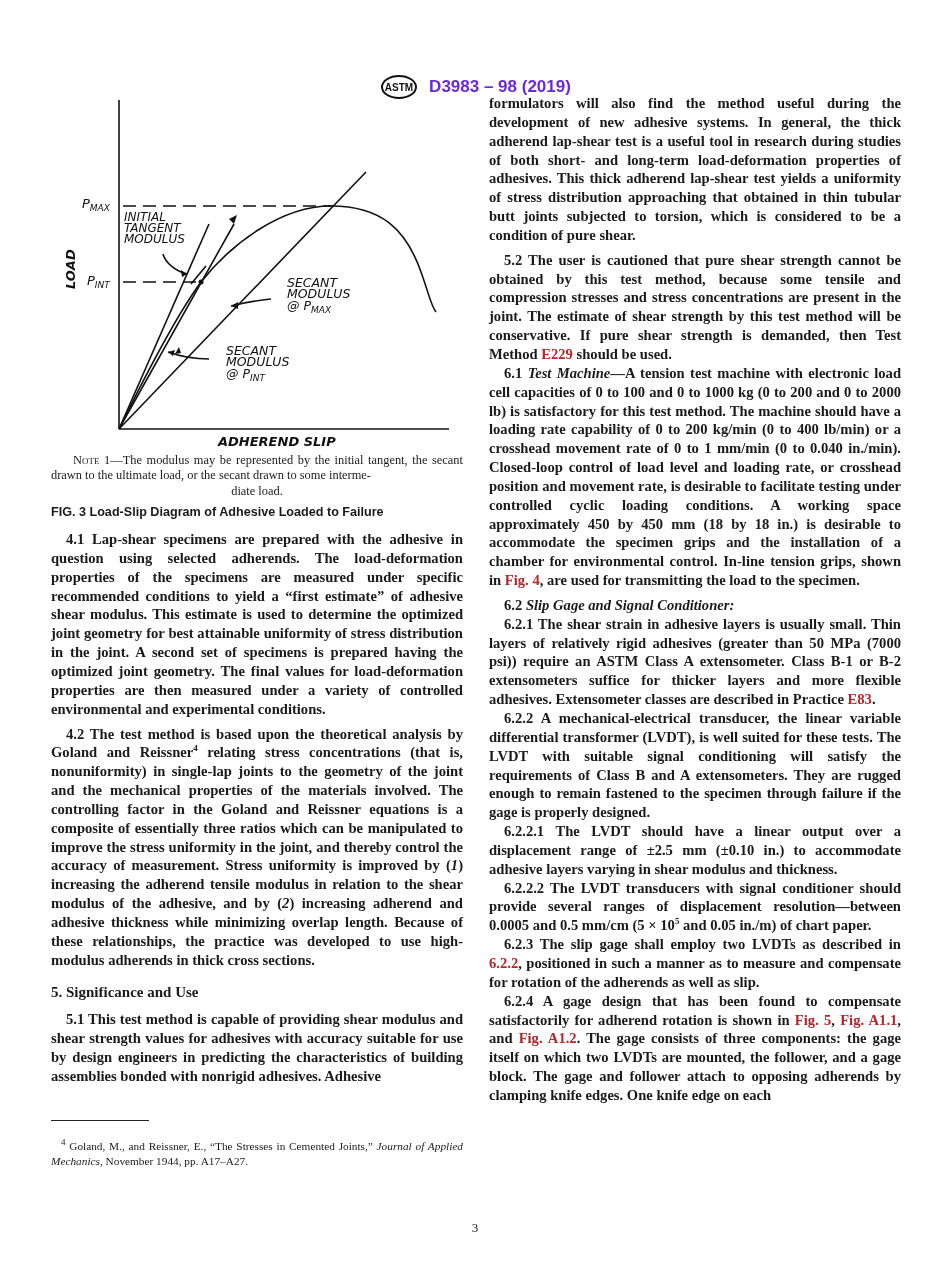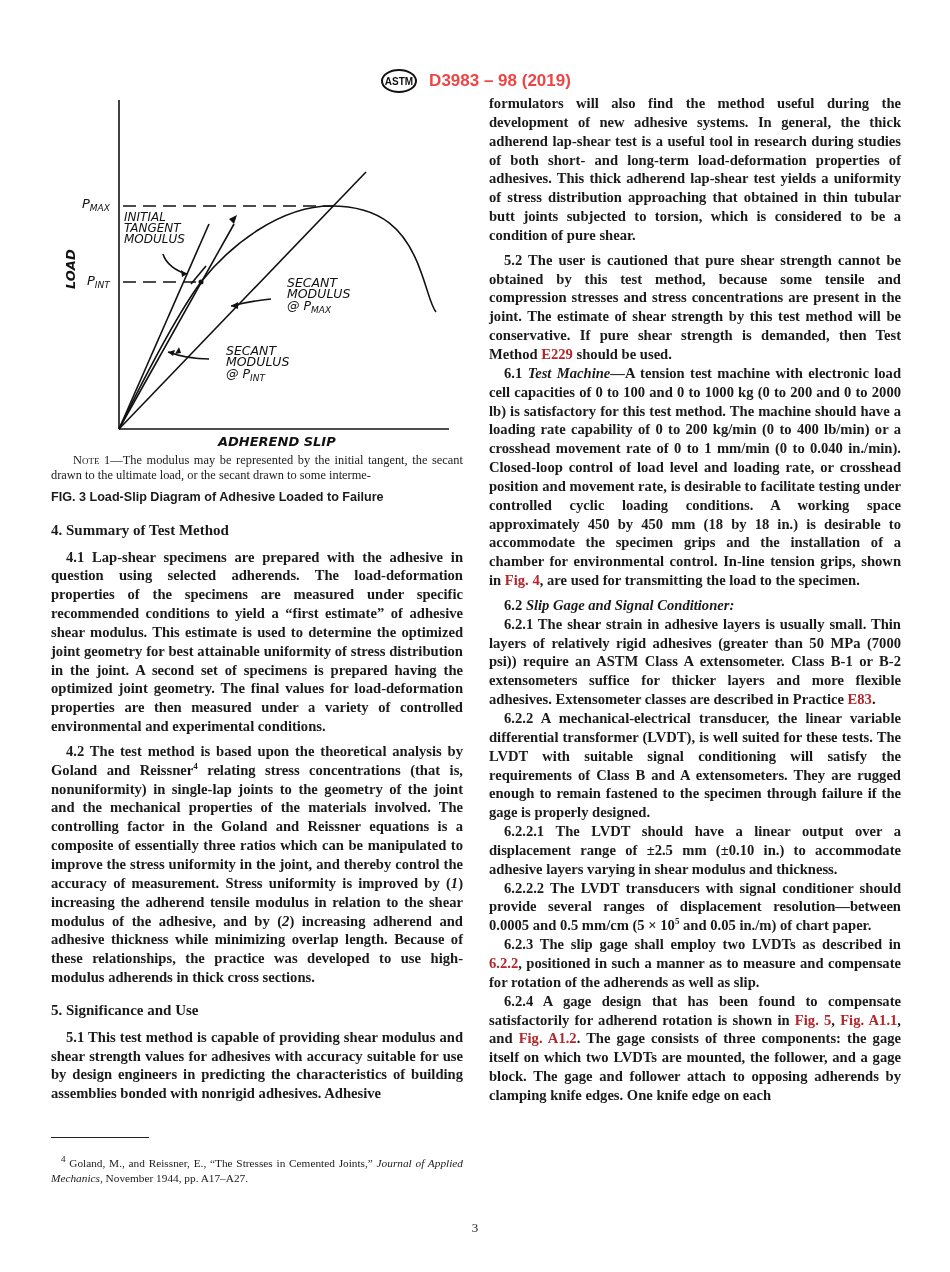--- a/index.html
+++ b/index.html
@@ -1,21 +1,21 @@
 <!DOCTYPE html>
 <html><head>
 <meta charset="utf-8">
 <style>
   html, body { margin:0; padding:0; background:#ffffff; }
   body { width:950px; height:1272px; position:relative; overflow:hidden; color:#1a1a1a;
          font-family:"Liberation Serif", serif; }
-  .header { position:absolute; top:68px; left:0; width:950px; text-align:center; }
+  .header { position:absolute; top:74px; left:0; width:950px; text-align:center; }
   .header .logo { display:inline-block; vertical-align:middle; width:40px; height:26px; margin-right:6px; }
   .header .title { display:inline-block; vertical-align:middle; font-family:"Liberation Sans", sans-serif;
-                   font-weight:bold; font-size:17px; color:#ef4444; }
+                   font-weight:bold; font-size:17px; color:#6d28d9; }
   .col { position:absolute; top:94px; width:412px; font-size:14.6px; line-height:18.85px; text-align:justify; }
   .col.left { left:51px; }
   .col.right { left:489px; }
   p { margin:0; text-indent:15px;font-weight:bold; }
   p.gap { margin-top:6px; }
   h2 { font-size:15px; font-weight:bold; margin:14px 0 8px 0; }
   .fig { width:412px; height:355px; position:relative; }
   .note { font-size:12.4px; line-height:15.4px; text-align:justify; text-indent:22px; margin-top:4px; }
   .note .sc { font-variant:small-caps; }
   .note .last { display:block; text-align:center; text-indent:0; }
@@ -82,24 +82,23 @@
         <text x="175" y="261" font-size="12.5">SECANT</text>
         <text x="175" y="272" font-size="12.5">MODULUS</text>
         <text x="175" y="284" font-size="12.5"><tspan>@ P</tspan><tspan font-size="9" dy="3">INT</tspan></text>
       </g>
       <g font-family="DejaVu Sans, sans-serif" font-style="italic" font-weight="bold" fill="#111">
         <text x="167" y="352" font-size="13">ADHEREND SLIP</text>
         <text transform="translate(24,195) rotate(-90)" font-size="13">LOAD</text>
       </g>
     </svg>
   </div>
-  <div class="note"><span class="sc">Note 1</span><span>—The modulus may be represented by the initial tangent, the secant drawn to the ultimate load, or the secant drawn to some interme-</span></div>
+  <div class="note"><span class="sc">Note 1</span><span>—The modulus may be represented by the initial tangent, the secant drawn to the ultimate load, or the secant drawn to some interme-</span><span class="last">diate load.</span></div>
   <div class="figcap">FIG. 3 Load-Slip Diagram of Adhesive Loaded to Failure</div>
 
-  <h2>4.  Summary of Test Method</h2>
   <p>4.1  Lap-shear specimens are prepared with the adhesive in question using selected adherends. The load-deformation properties of the specimens are measured under specific recommended conditions to yield a “first estimate” of adhesive shear modulus. This estimate is used to determine the optimized joint geometry for best attainable uniformity of stress distribution in the joint. A second set of specimens is prepared having the optimized joint geometry. The final values for load-deformation properties are then measured under a variety of controlled environmental and experimental conditions.</p>
   <p class="gap"><span>4.2  The test method is based upon the theoretical analysis by Goland and Reissner</span><sup>4</sup><span> relating stress concentrations (that is, nonuniformity) in single-lap joints to the geometry of the joint and the mechanical properties of the materials involved. The controlling factor in the Goland and Reissner equations is a composite of essentially three ratios which can be manipulated to improve the stress uniformity in the joint, and thereby control the accuracy of measurement. Stress uniformity is improved by (</span><i>1</i><span>) increasing the adherend tensile modulus in relation to the shear modulus of the adhesive, and by (</span><i>2</i><span>) increasing adherend and adhesive thickness while minimizing overlap length. Because of these relationships, the practice was developed to use high-modulus adherends in thick cross sections.</span></p>
 
   <h2>5.  Significance and Use</h2>
   <p>5.1  This test method is capable of providing shear modulus and shear strength values for adhesives with accuracy suitable for use by design engineers in predicting the characteristics of building assemblies bonded with nonrigid adhesives. Adhesive</p>
 
   <div class="fnrule"></div>
   <div class="fn"><sup>4</sup><span> Goland, M., and Reissner, E., “The Stresses in Cemented Joints,” </span><i>Journal of Applied Mechanics</i><span>, November 1944, pp. A17–A27.</span></div>
 </div>
 

